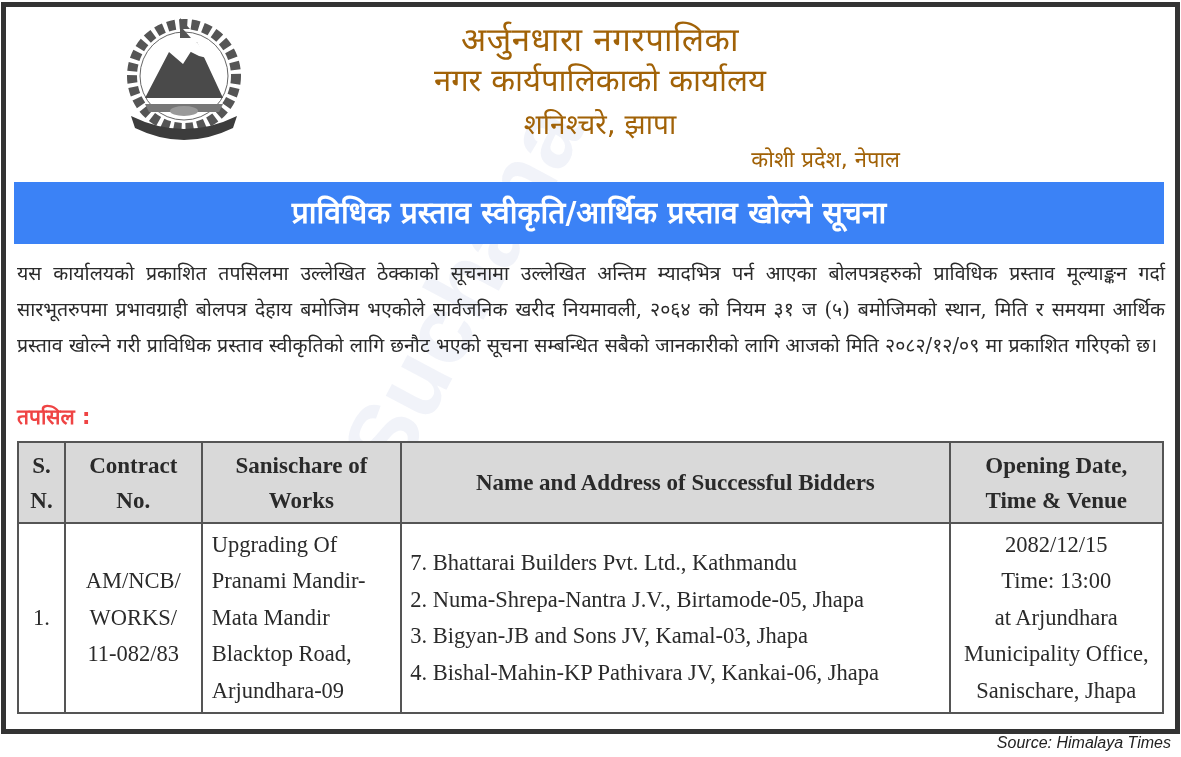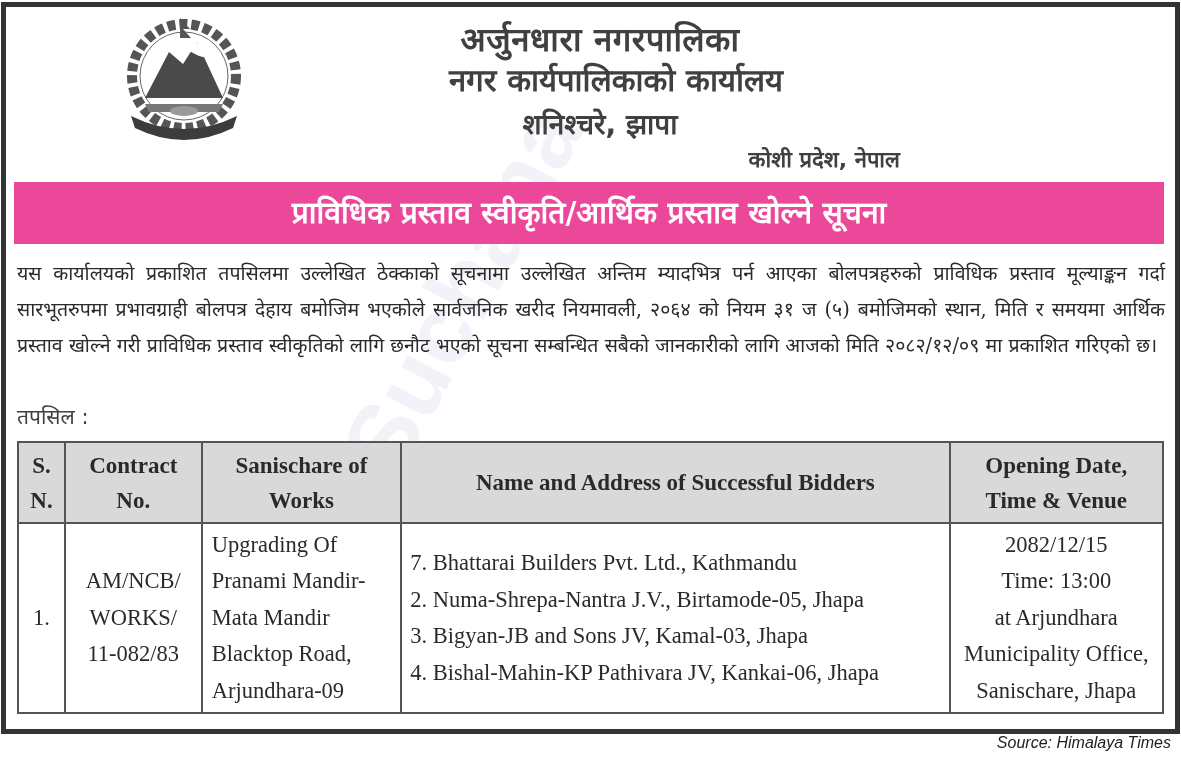--- a/index.html
+++ b/index.html
@@ -1,26 +1,26 @@
 <!DOCTYPE html>
 <html><head>
 <meta charset="utf-8">
 <style>
   html, body { margin:0; padding:0; background:#ffffff; }
   body { width:1181px; height:757px; position:relative; overflow:hidden; font-family:"DejaVu Sans", sans-serif; color:#2b2b2b; }
   .frame { position:absolute; left:1px; top:2px; width:1169px; height:722px; border:5px solid #333333; background:#ffffff; }
   .logo { position:absolute; left:117px; top:12px; width:134px; height:134px; }
-  .head { position:absolute; left:260px; width:700px; text-align:center; font-family:"DejaVu Sans", sans-serif; font-weight:bold; color:#404040; }
+  .head { position:absolute; left:260px; width:700px; text-align:center; font-family:"DejaVu Sans", sans-serif; font-weight:normal; color:#a16207; }
   .h1 { top:16px; font-size:33px; letter-spacing:0.5px; left:300px; width:600px; }
-  .h2 { top:58px; font-size:31px; left:316px; width:600px; }
+  .h2 { top:58px; font-size:31px; left:300px; width:600px; }
   .h3 { top:104px; font-size:28px; left:300px; width:600px; }
   .h4 { top:143px; font-size:22px; left:300px; width:600px;text-align:right; }
-  .banner { position:absolute; left:14px; top:182px; width:1150px; height:62px; background:#ec4899; color:#ffffff; text-align:center; font-weight:bold; font-size:30px; line-height:62px; }
+  .banner { position:absolute; left:14px; top:182px; width:1150px; height:62px; background:#3b82f6; color:#ffffff; text-align:center; font-weight:bold; font-size:30px; line-height:62px; }
   .para { position:absolute; left:17px; top:256px; width:1148px; font-family:"DejaVu Serif", serif; font-size:19.5px; line-height:36px; text-align:justify; text-align-last:left; color:#2a2a2a; }
-  .tapasil { position:absolute; left:17px; top:402px; font-weight:normal; font-size:21px; color:#404040; }
+  .tapasil { position:absolute; left:17px; top:402px; font-weight:bold; font-size:21px; color:#ef4444; }
   table.bids { position:absolute; left:17px; top:441px; width:1147px; border-collapse:collapse; font-family:"Liberation Serif", serif; color:#2a2a2a; }
   table.bids th, table.bids td { border:2px solid #555555; }
   table.bids th { background:#d9d9d9; font-weight:bold; font-size:23px; line-height:35px; height:79px; text-align:center; padding:0 4px; }
   table.bids td { font-size:22.5px; line-height:36.5px; vertical-align:middle; height:186px; }
   td.sn { text-align:center; width:43px; }
   td.cn { text-align:center; width:133px; }
   td.desc { text-align:left; padding-left:9px; width:188px;border-radius:32px; }
   td.bidders { text-align:left; padding-left:8px; width:540px; }
   td.venue { text-align:center; width:210px; }
   .line { display:block; }

